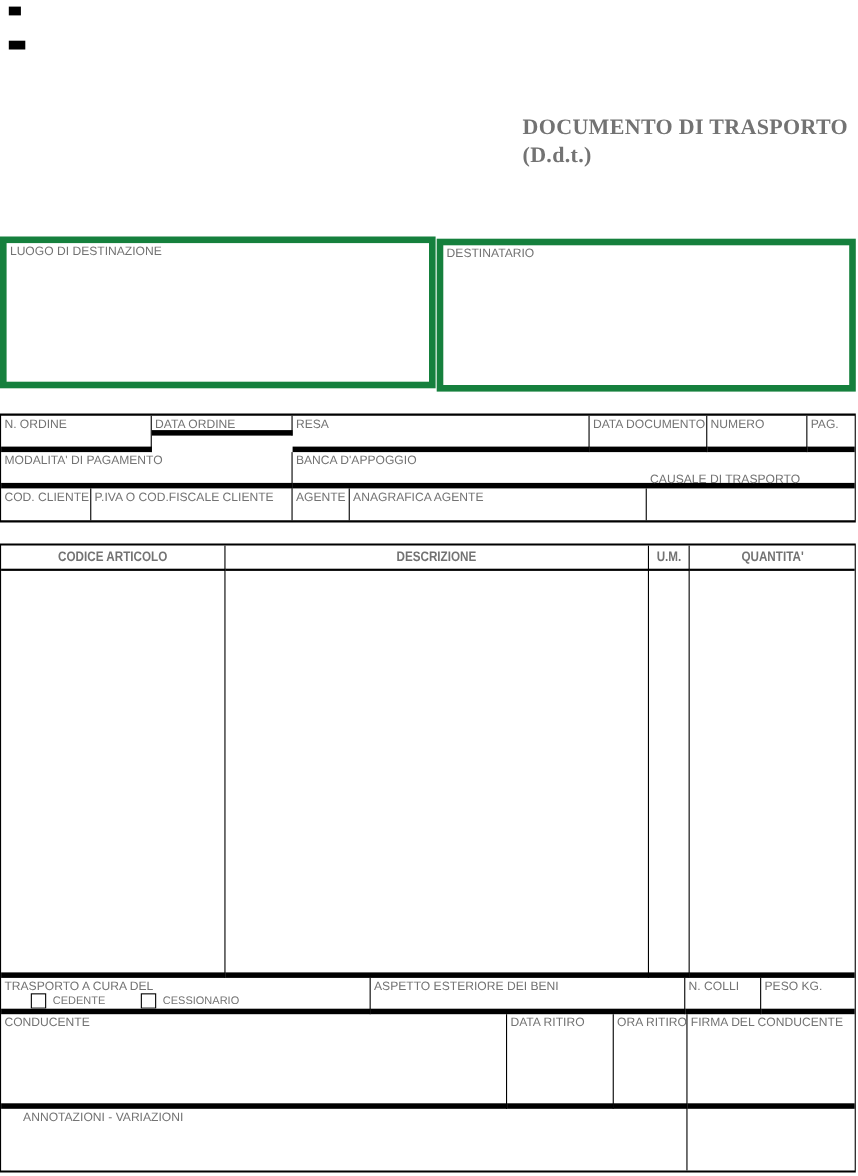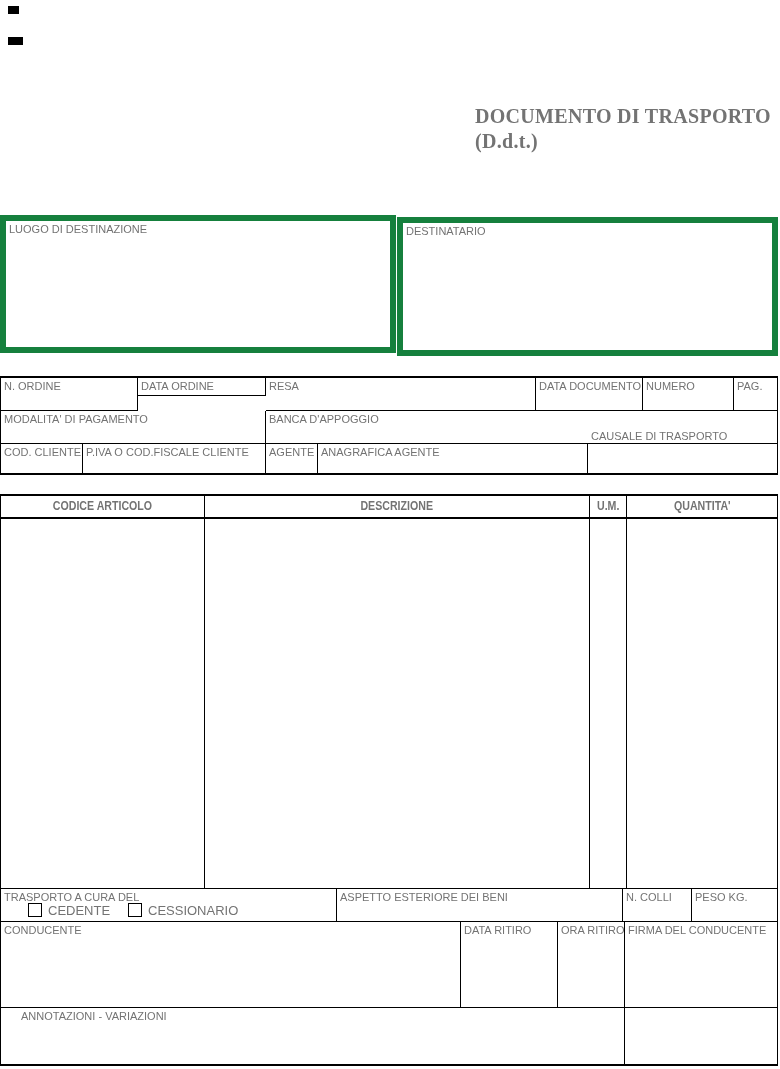--- a/index.html
+++ b/index.html
@@ -6,27 +6,27 @@
   .sheet{position:relative;width:780px;height:1069px;background:#fff;
          font-family:"Liberation Sans", sans-serif;color:#737373;overflow:hidden;}
   .mark{position:absolute;background:#000;}
   .title{position:absolute;left:475px;top:104px;width:300px;
          font-family:"Liberation Serif", serif;font-weight:bold;
          font-size:20px;line-height:25px;letter-spacing:.3px;}
   .box{position:absolute;box-sizing:border-box;border:6px solid #15803d;}
   .section{position:absolute;box-sizing:border-box;border-style:solid;border-color:#000;}
   .cell{position:absolute;box-sizing:border-box;font-size:11px;line-height:13px;overflow:hidden;}
   .cell.rb{border-right:1px solid #000;}
-  .cell.bb{border-bottom:1px solid #000000;}
+  .cell.bb{border-bottom:5px solid #000000;}
   .cell.bb2{border-bottom:2px solid #000;}
   .lbl{display:block;padding:2px 2px 0 3px;white-space:nowrap;}
   .th{display:flex;align-items:center;justify-content:center;
       font-weight:bold;font-size:12.5px;}
   .th .condensed{display:inline-block;transform:scaleX(.85);white-space:nowrap;}
-  .opt{position:absolute;top:14px;display:flex;align-items:center;font-size:13px;}
+  .opt{position:absolute;top:14px;display:flex;align-items:center;font-size:10px;}
   .cb{width:12px;height:12px;border:1px solid #000;background:#fff;
       display:inline-block;margin-right:6px;flex:none;}
 </style>
 </head>
 <body>
 
 <div class="sheet">
 
   <div class="mark" style="left:8px;top:6px;width:11px;height:8px;"></div>
   <div class="mark" style="left:8px;top:37px;width:15px;height:8px;"></div>

